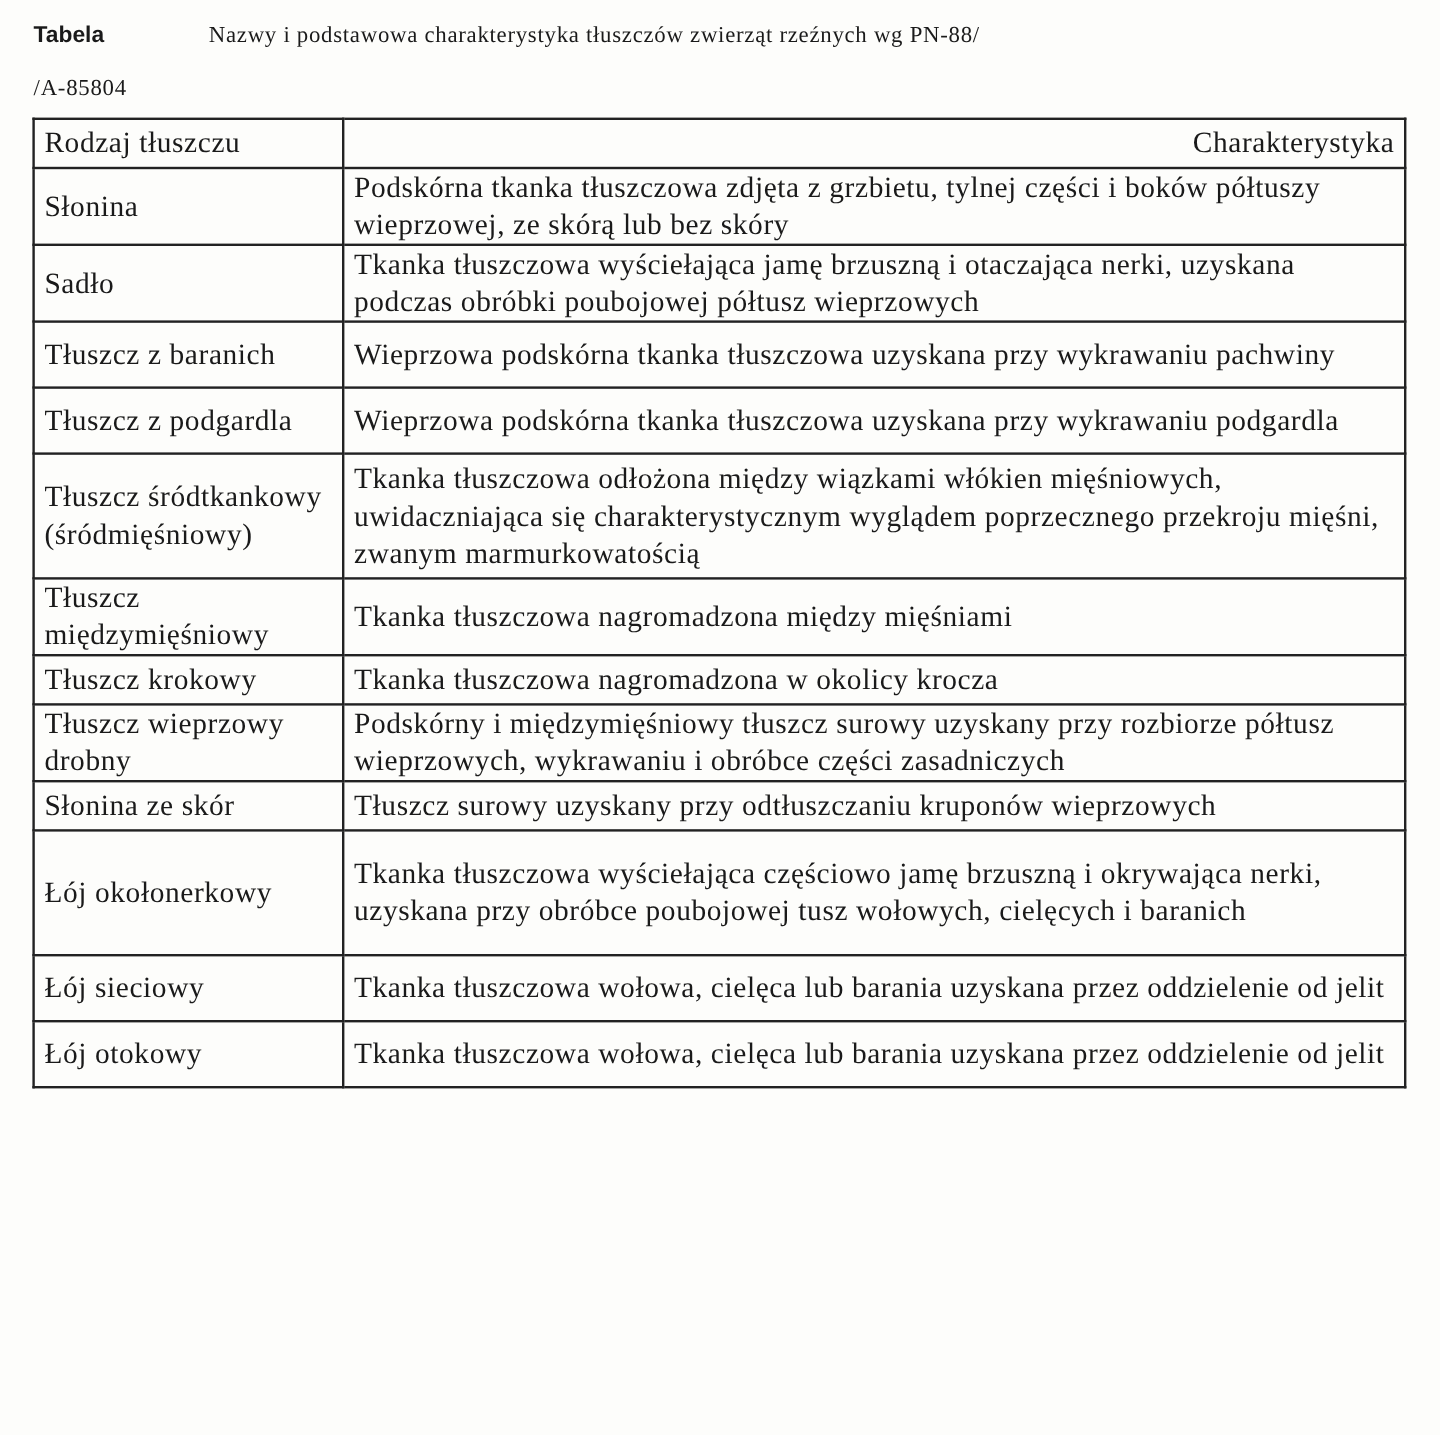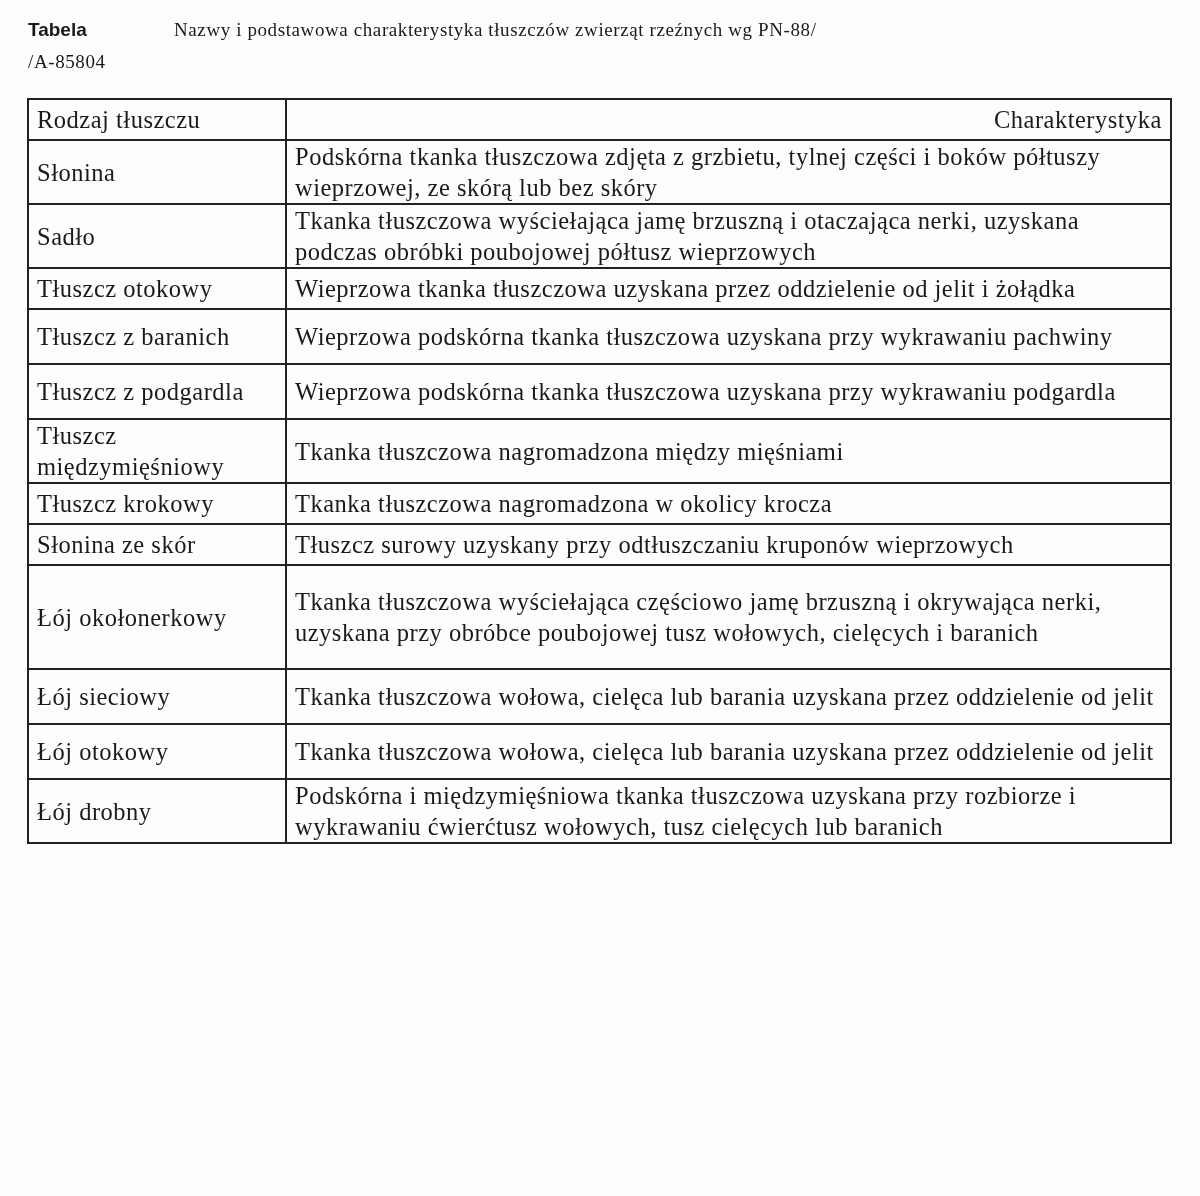--- a/index.html
+++ b/index.html
@@ -17,21 +17,21 @@
     font-family: "Liberation Serif", serif;
     letter-spacing: 0.6px;
   }
   .caption .label {
     font-weight: bold;
     font-family: "Liberation Sans", sans-serif;
     font-stretch: condensed;
     display: inline-block; width: 146px;
     letter-spacing: 0;
   }
-  .caption .cont { display: block; }
+  .caption .cont { display: block; margin-top: 12px; }
   table.fat {
     position: absolute; left: 27px; top: 98px;
     width: 1145px;
     border-collapse: collapse;
     font-family: "Liberation Serif", serif;
     font-size: 24.5px;
     letter-spacing: 0.5px;
   }
   table.fat td, table.fat th {
     border: 2px solid #222;
@@ -64,54 +64,54 @@
   </thead>
   <tbody>
     <tr class="h72">
       <td class="col1">Słonina</td>
       <td>Podskórna tkanka tłuszczowa zdjęta z grzbietu, tylnej części i boków półtuszy wieprzowej, ze skórą lub bez skóry</td>
     </tr>
     <tr class="h72">
       <td class="col1">Sadło</td>
       <td>Tkanka tłuszczowa wyściełająca jamę brzuszną i otaczająca nerki, uzyskana podczas obróbki poubojowej półtusz wieprzowych</td>
     </tr>
-    <tr class="h40">
-      <td class="col1">Tłuszcz otokowy</td>
-      <td>Wieprzowa tkanka tłuszczowa uzyskana przez oddzielenie od jelit i żołądka</td>
-    </tr>
     <tr class="h72">
       <td class="col1">Tłuszcz z baranich</td>
       <td>Wieprzowa podskórna tkanka tłuszczowa uzyskana przy wykrawaniu pachwiny</td>
     </tr>
     <tr class="h72">
       <td class="col1">Tłuszcz z podgardla</td>
       <td>Wieprzowa podskórna tkanka tłuszczowa uzyskana przy wykrawaniu podgardla</td>
     </tr>
+    <tr class="h104">
+      <td class="col1">Tłuszcz śródtkankowy (śródmięśniowy)</td>
+      <td>Tkanka tłuszczowa odłożona między wiązkami włókien mięśniowych, uwidaczniająca się charakterystycznym wyglądem poprzecznego przekroju mięśni, zwanym marmurkowatością</td>
+    </tr>
     <tr class="h72">
       <td class="col1">Tłuszcz międzymięśniowy</td>
       <td>Tkanka tłuszczowa nagromadzona między mięśniami</td>
     </tr>
     <tr class="h40">
       <td class="col1">Tłuszcz krokowy</td>
       <td>Tkanka tłuszczowa nagromadzona w okolicy krocza</td>
+    </tr>
+    <tr class="h72">
+      <td class="col1">Tłuszcz wieprzowy drobny</td>
+      <td>Podskórny i międzymięśniowy tłuszcz surowy uzyskany przy rozbiorze półtusz wieprzowych, wykrawaniu i obróbce części zasadniczych</td>
     </tr>
     <tr class="h40">
       <td class="col1">Słonina ze skór</td>
       <td>Tłuszcz surowy uzyskany przy odtłuszczaniu kruponów wieprzowych</td>
     </tr>
     <tr class="h104">
       <td class="col1">Łój okołonerkowy</td>
       <td>Tkanka tłuszczowa wyściełająca częściowo jamę brzuszną i okrywająca nerki, uzyskana przy obróbce poubojowej tusz wołowych, cielęcych i baranich</td>
     </tr>
     <tr class="h72">
       <td class="col1">Łój sieciowy</td>
       <td>Tkanka tłuszczowa wołowa, cielęca lub barania uzyskana przez oddzielenie od jelit</td>
     </tr>
     <tr class="h72">
       <td class="col1">Łój otokowy</td>
       <td>Tkanka tłuszczowa wołowa, cielęca lub barania uzyskana przez oddzielenie od jelit</td>
     </tr>
-    <tr class="h72">
-      <td class="col1">Łój drobny</td>
-      <td>Podskórna i międzymięśniowa tkanka tłuszczowa uzyskana przy rozbiorze i wykrawaniu ćwierćtusz wołowych, tusz cielęcych lub baranich</td>
-    </tr>
   </tbody>
 </table>
 
 </body></html>

